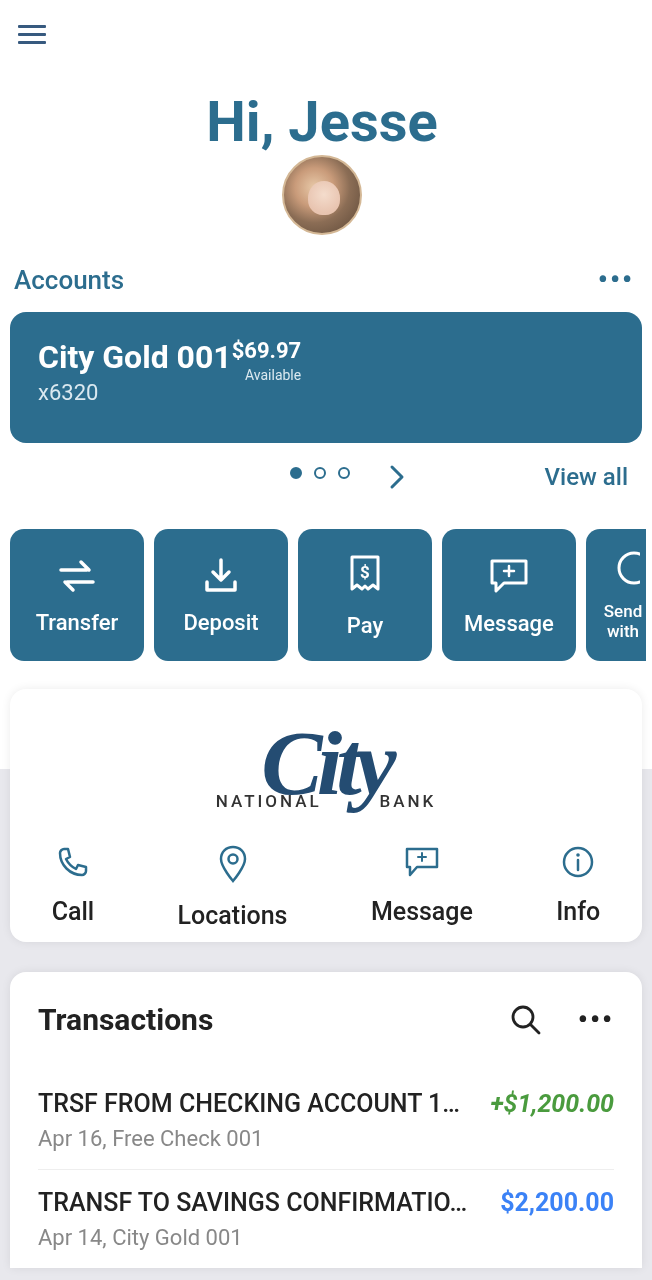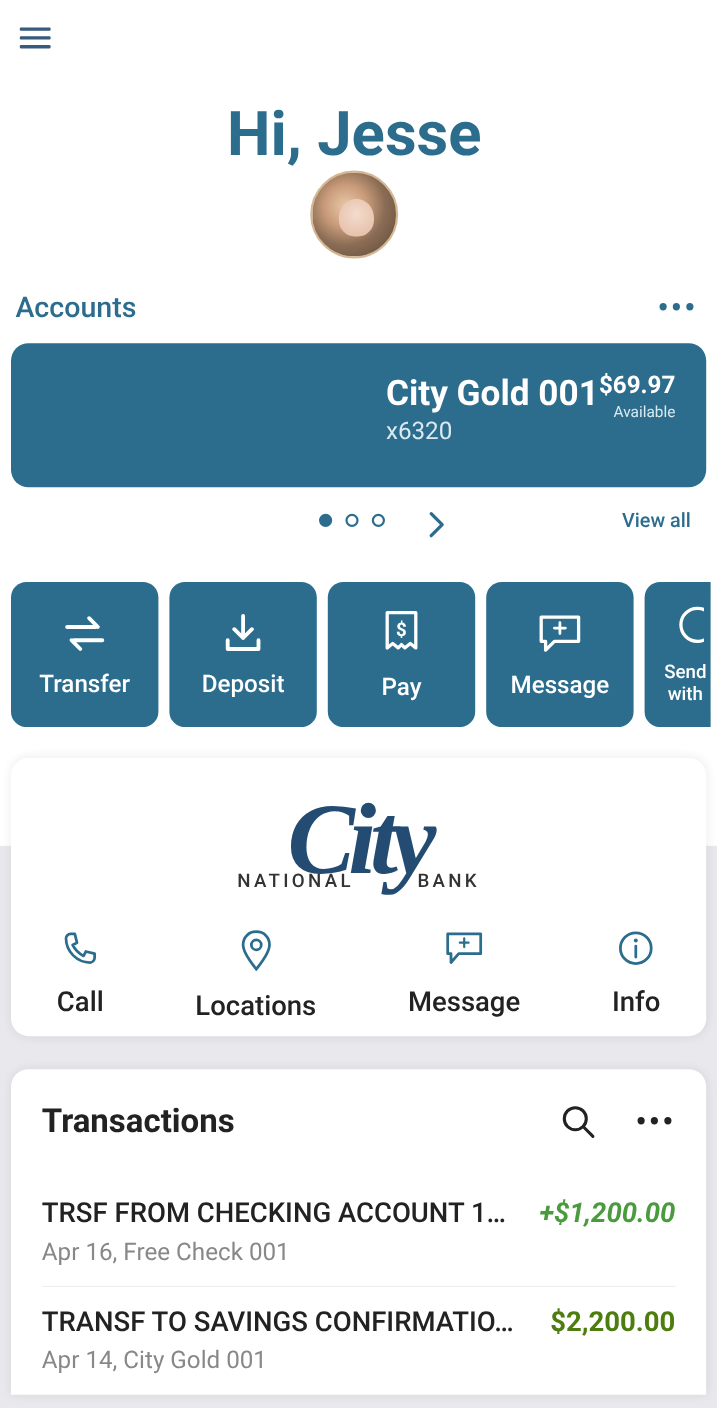--- a/index.html
+++ b/index.html
@@ -78,21 +78,21 @@
       font-weight: 700;
       cursor: pointer;
     }
     .account-card {
       margin: 16px 10px 0 10px;
       background: #2c6d8e;
       border-radius: 16px;
       padding: 26px 28px 38px 28px;
       color: #fff;
       display: flex;
-      justify-content: flex-end;
+      justify-content: flex-start;
     }
     .account-left .account-name {
       font-size: 32px;
       font-weight: 700;
     }
     .account-left .account-masked {
       font-size: 22px;
       font-weight: 400;
       color: #dbe9f0;
       margin-top: 4px;
@@ -127,21 +127,21 @@
       position: absolute;
       left: 388px;
       top: 0;
       cursor: pointer;
     }
     .view-all {
       position: absolute;
       right: 24px;
       top: 0;
       color: #2c6d8e;
-      font-size: 18px;
+      font-size: 24px;
       font-weight: 500;
       cursor: pointer;
     }
     .pager-dots-wrap {
       position: absolute;
       left: 50%;
       transform: translateX(-60%);
       top: 4px;
       display: flex;
       gap: 12px;
@@ -266,21 +266,21 @@
       font-weight: 500;
       color: #222;
       white-space: nowrap;
       overflow: hidden;
       text-overflow: ellipsis;
       flex: 1;
     }
     .txn-amount {
       font-size: 25px;
       font-weight: 700;
-      color: #4d7c0f;
+      color: #3b82f6;
       flex-shrink: 0;
     }
     .txn-amount.positive {
       color: #4a9b3e;
       font-style: italic;
     }
     .txn-sub {
       font-size: 22px;
       color: #888;
       margin-top: 8px;

